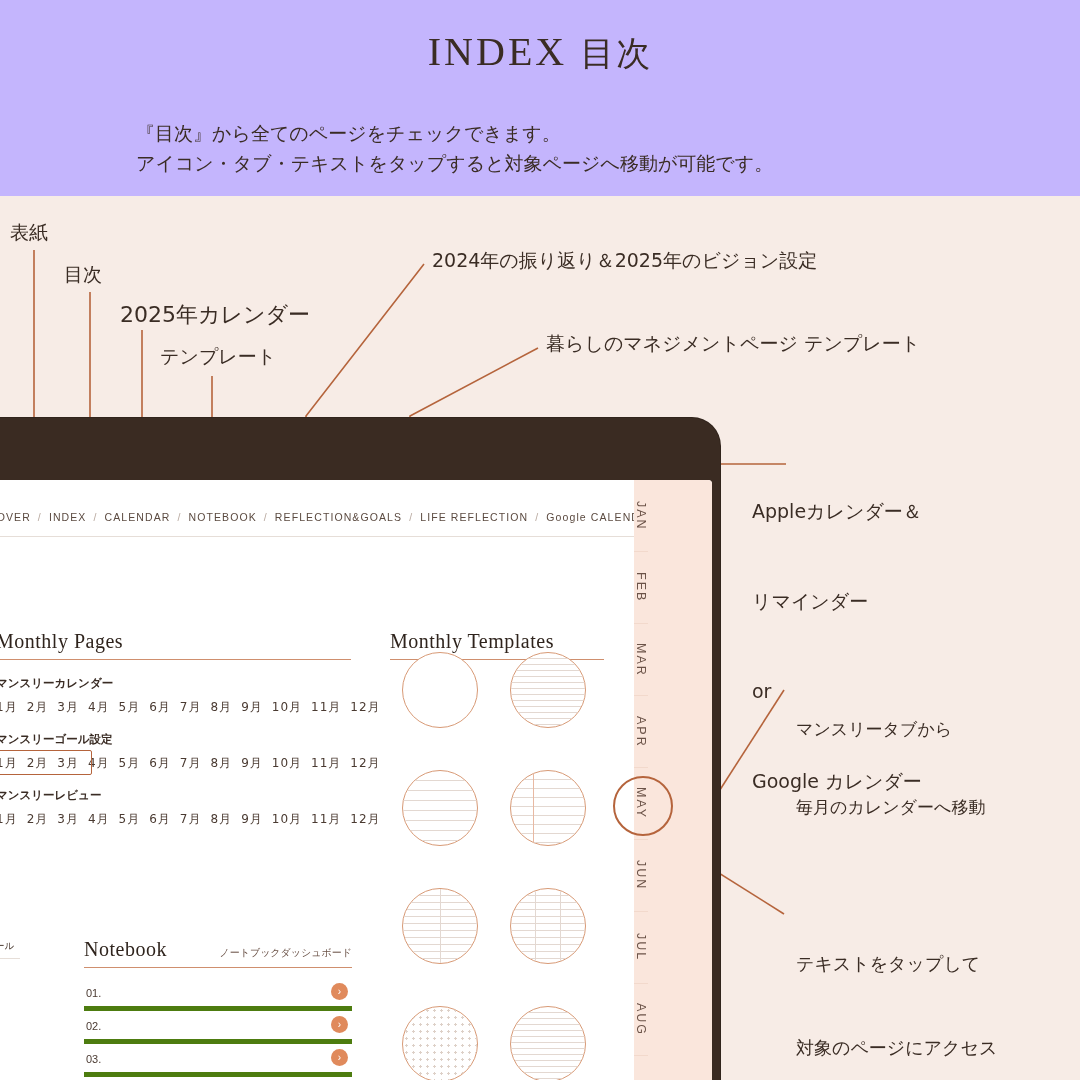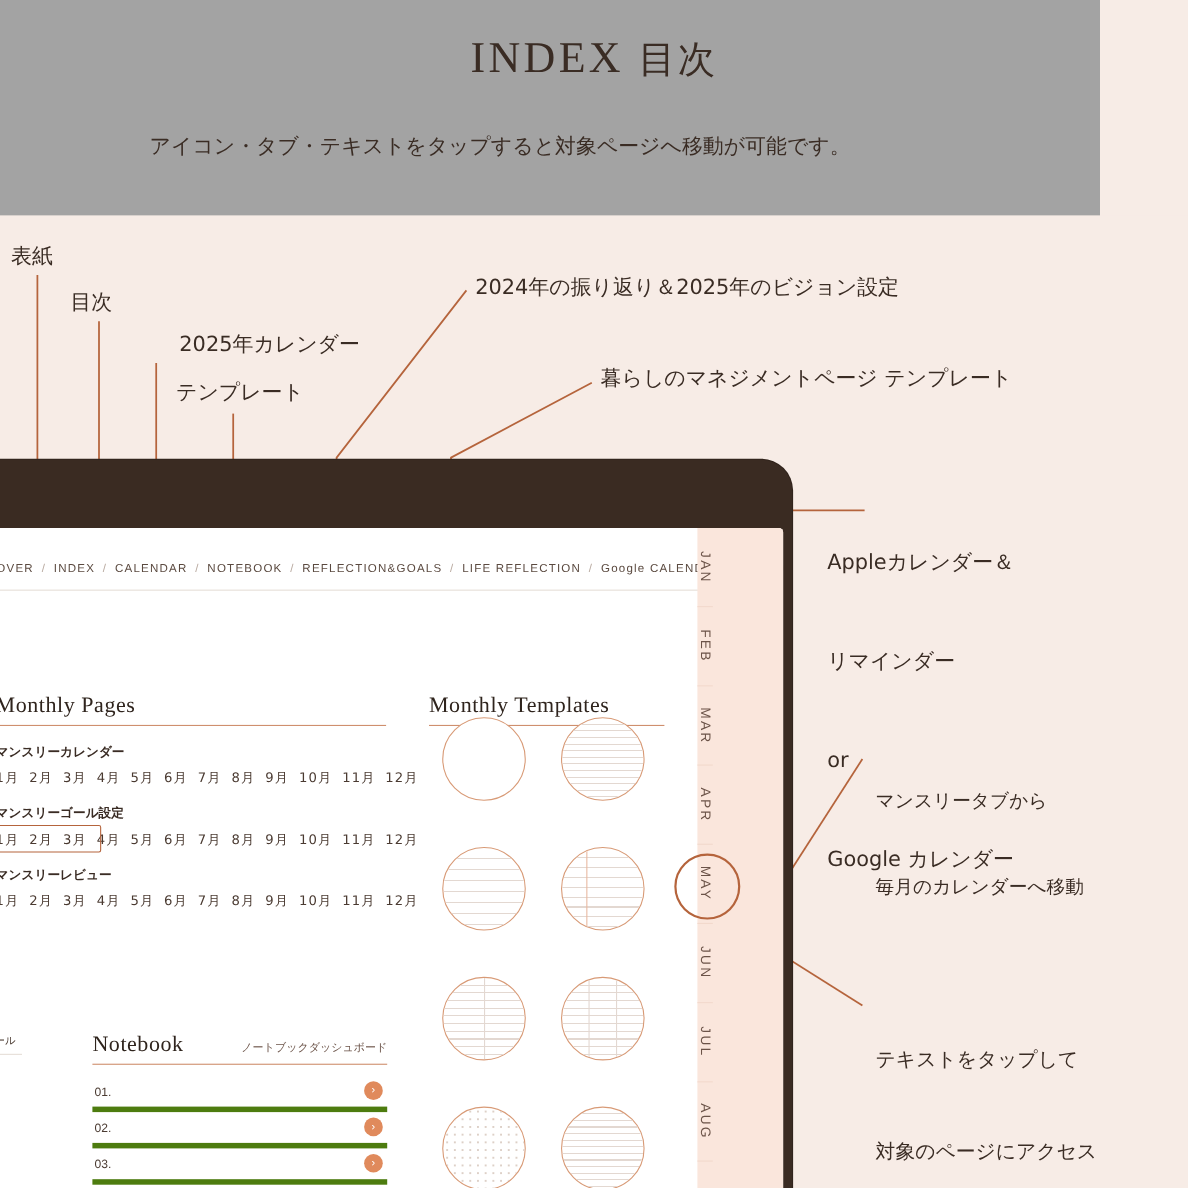--- a/index.html
+++ b/index.html
@@ -6,22 +6,22 @@
   html, body { margin: 0; padding: 0; }
   body {
     width: 1080px; height: 1080px;
     font-family: "Liberation Sans", sans-serif;
     background: #f7ece6;
     overflow: hidden;
     position: relative;
   }
   
   .header {
-    position: absolute; left: 0; top: 0; width: 1000px; height: 196px;
-    background: #a3a3a3;
+    position: absolute; left: 0; top: 0; width: 1080px; height: 196px;
+    background: #c4b5fd;
   }
   .header-title {
     position: absolute; left: 0; top: 28px; width: 1080px;
     text-align: center;
     font-family: "Liberation Serif", serif;
     font-size: 40px; letter-spacing: 3px; color: #3a2c24;
   }
   .header-title .jp { font-family: "DejaVu Sans", sans-serif; font-size: 34px; letter-spacing: 2px; }
   .header-sub {
     position: absolute; left: 136px; top: 118px; width: 880px;
@@ -146,20 +146,21 @@
 </style>
 </head>
 <body>
 
 <div class="header">
   <div class="header-title">
     <span>INDEX</span>
     <span class="jp">目次</span>
   </div>
   <div class="header-sub">
+    <div>『目次』から全てのページをチェックできます。</div>
     <div>アイコン・タブ・テキストをタップすると対象ページへ移動が可能です。</div>
   </div>
 </div>
 
 <div class="body-area">
 
   <svg class="lines">
     <g stroke="#b5643c" stroke-width="1.6" fill="none">
 
       <path d="M34 54 L34 318"></path>
@@ -192,21 +193,21 @@
       <circle cx="212" cy="318" r="5"></circle>
       <circle cx="306" cy="318" r="5"></circle>
       <circle cx="410" cy="318" r="5"></circle>
       <circle cx="496" cy="318" r="5"></circle>
       <circle cx="600" cy="318" r="5"></circle>
     </g>
   </svg>
 
   <div class="anno" style="left:10px; top:24px; font-size:19px;">表紙</div>
   <div class="anno" style="left:64px; top:66px; font-size:19px;">目次</div>
-  <div class="anno" style="left:120px; top:104px; font-size:19px;margin-left:43px;">2025年カレンダー</div>
+  <div class="anno" style="left:120px; top:104px; font-size:22px;">2025年カレンダー</div>
   <div class="anno" style="left:160px; top:148px; font-size:19px;">テンプレート</div>
   <div class="anno" style="left:432px; top:52px; font-size:19px;">2024年の振り返り＆2025年のビジョン設定</div>
   <div class="anno" style="left:546px; top:135px; font-size:19px;">暮らしのマネジメントページ テンプレート</div>
 
   <div class="anno" style="left:752px; top:240px; font-size:19px; line-height:30px; width:220px;">
     <div>Appleカレンダー＆</div>
     <div>リマインダー</div>
     <div>or</div>
     <div>Google カレンダー</div>
   </div>

